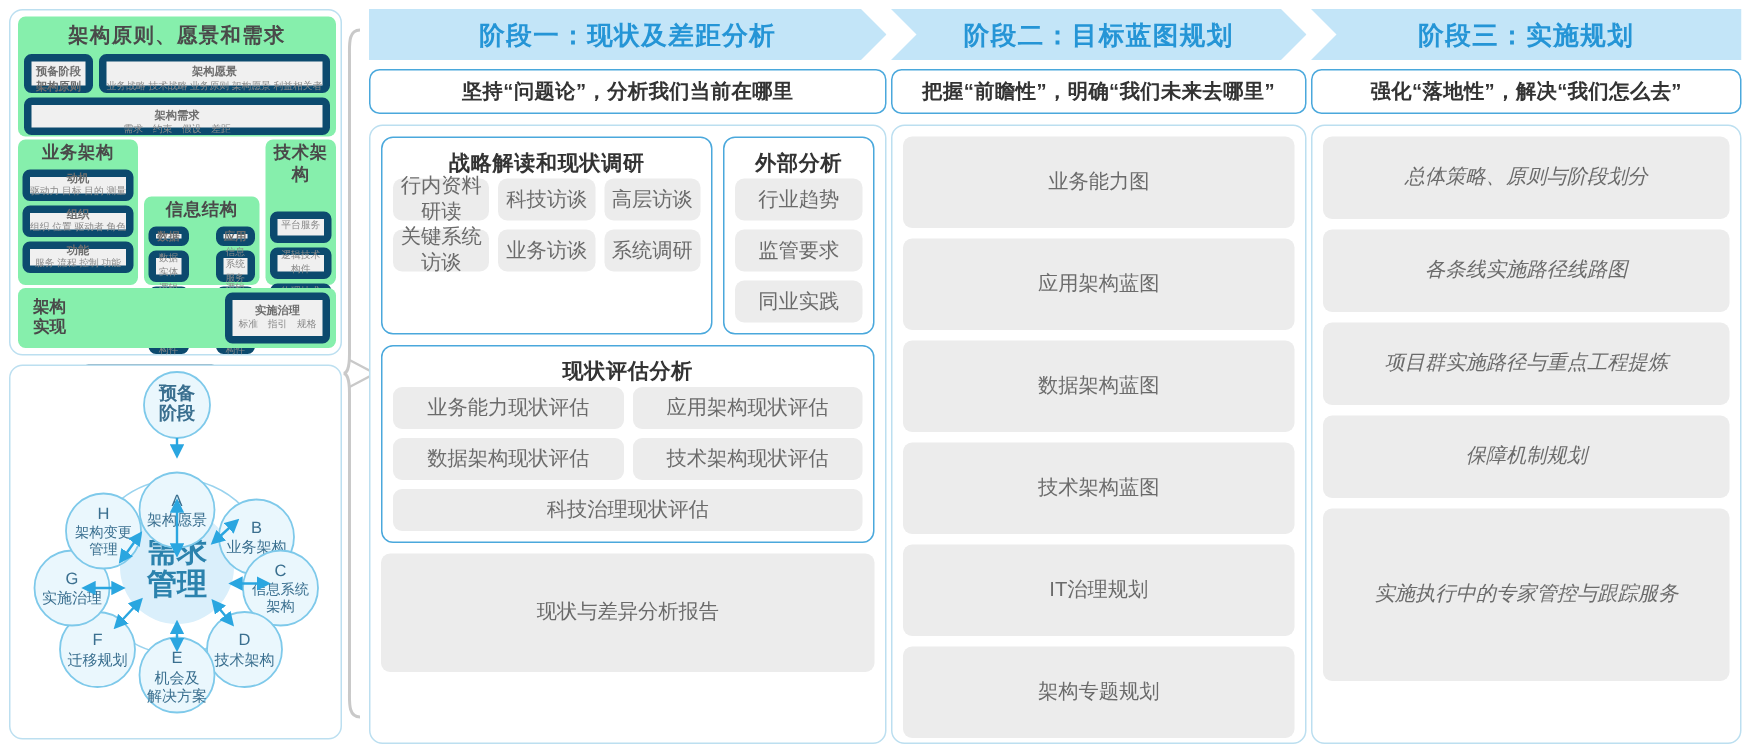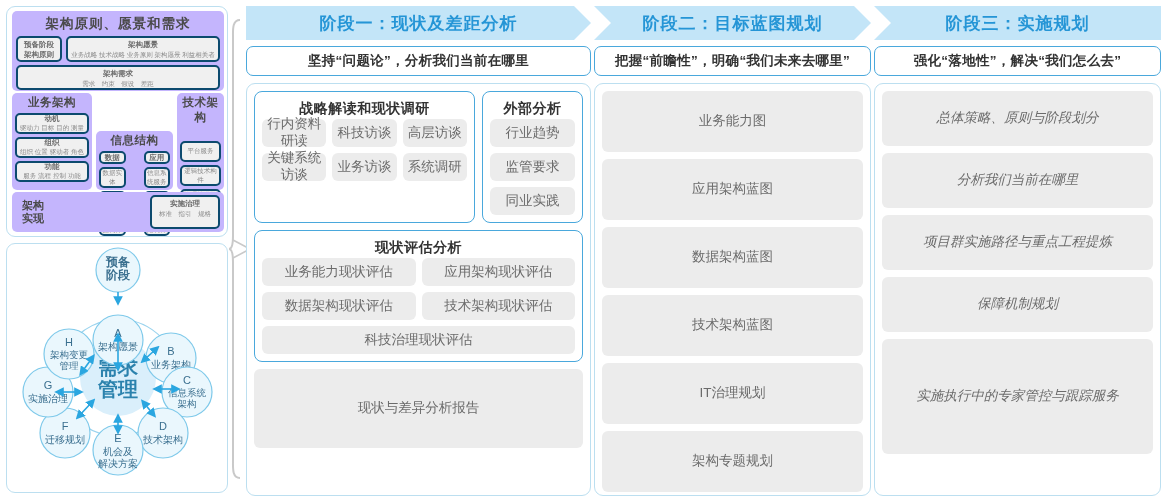--- a/index.html
+++ b/index.html
@@ -27,26 +27,26 @@
     border-radius: 9px;
     background: #ffffff;
   }
   #togaf-panel {
     position: absolute;
     left: 0; top: 0;
     width: 222px; height: 231px;
     padding: 5px 5px 6px 5px;
   }
   .gblock {
-    background: #c4b5fd;
+    background: #86efac;
     border-radius: 5px;
   }
   .gbox {
     background: #f0f0f0;
-    border: 2px solid #0c4a6e;
+    border: 5px solid #0c4a6e;
     border-radius: 5px;
   }
   .t-hdr {
     text-align: center;
     font-weight: bold;
     color: #4a4a4a;
     font-size: 13.5px;
     letter-spacing: 1px;
     line-height: 18px;
   }
@@ -481,21 +481,21 @@
       <svg width="287" height="34" viewBox="0 0 287 34" preserveAspectRatio="none">
         <path d="M 0 0 L 287 0 L 287 34 L 0 34 L 17 17 Z" fill="#c3e5f8"></path>
       </svg>
       <div class="phase-title">阶段三：实施规划</div>
     </div>
     <div class="phase-sub">强化“落地性”，解决“我们怎么去”</div>
 
     <div class="phase-body">
       <div id="p3-list" class="stack">
         <div class="chip">总体策略、原则与阶段划分</div>
-        <div class="chip">分析我们当前在哪里</div>
+        <div class="chip">各条线实施路径线路图</div>
         <div class="chip">项目群实施路径与重点工程提炼</div>
         <div class="chip">保障机制规划</div>
         <div class="chip tall">实施执行中的专家管控与跟踪服务</div>
       </div>
     </div>
   </div>
 
 </div>
 
 </body></html>

